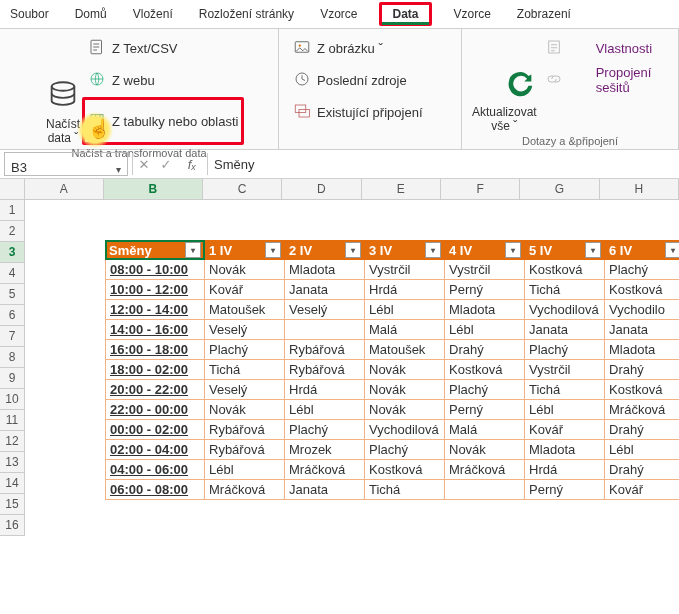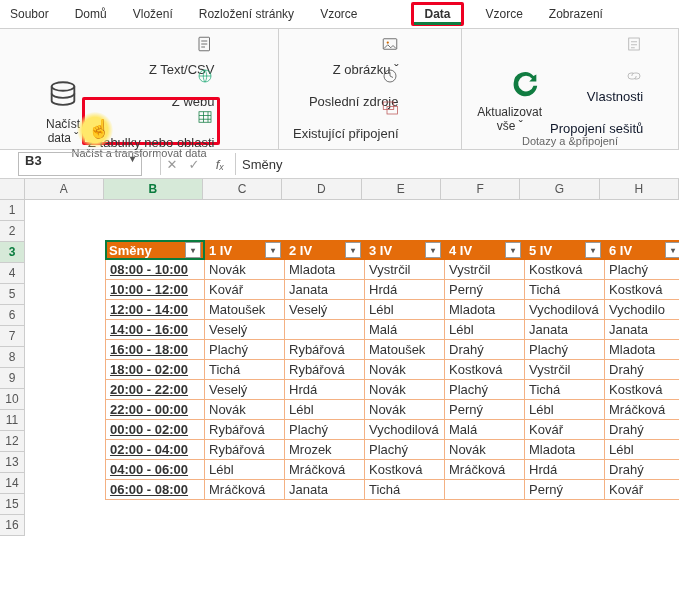--- a/index.html
+++ b/index.html
@@ -3,43 +3,43 @@
 <meta charset="utf-8">
 <style>
   html, body { margin: 0; padding: 0; font-family: "Segoe UI", Arial, sans-serif; font-size: 13px; color: #333; background: #fff; }
   .app { width: 679px; height: 614px; overflow: hidden; position: relative; }
 
   
   .menubar { display: flex; align-items: center; height: 28px; border-bottom: 1px solid #d0d0d0; padding: 0 6px; gap: 18px; font-size: 12px; }
   .menubar .tab { padding: 4px 4px; cursor: pointer; position: relative; }
   .menubar .tab.active { font-weight: 600; }
   .menubar .tab.active::after { content: ""; position: absolute; left: 0; right: 0; bottom: -2px; height: 3px; background: #107c41; }
-  .menubar .tab.highlighted { border: 3px solid #e02; padding: 2px 10px; border-radius: 2px; margin-left: 32px; }
+  .menubar .tab.highlighted { border: 3px solid #e02; padding: 2px 10px; border-radius: 2px; }
 
   
   .ribbon { display: flex; height: 120px; border-bottom: 1px solid #d0d0d0; background: #fafafa; }
   .ribbon .group { border-right: 1px solid #d0d0d0; padding: 4px 8px 2px 8px; display: flex; flex-direction: column; }
   .ribbon .group-body { flex: 1; display: flex; }
   .ribbon .group-label { text-align: center; font-size: 11px; color: #666; padding-top: 2px; }
 
   .bigbtn { display: flex; flex-direction: column; align-items: flex-end; justify-content: flex-end; width: 70px; padding: 4px 2px 0 2px; cursor: pointer; }
   .bigbtn .icon-slot { display: flex; align-items: center; justify-content: center; height: 44px; }
   .bigbtn .label { font-size: 12px; text-align: center; line-height: 14px; }
 
   .smallbtns { display: flex; flex-direction: column; gap: 2px; }
-  .smallbtn { display: flex; align-items: flex-end; gap: 6px; padding: 2px 6px; cursor: pointer; font-size: 13px; height: 26px; flex-direction: column; }
-  .smallbtn.disabled { color: #0f172a; gap: 33px; }
+  .smallbtn { display: flex; align-items: center; gap: 6px; padding: 2px 6px; cursor: pointer; font-size: 13px; height: 26px; }
+  .smallbtn.disabled { color: #701a75; gap: 33px; }
   .smallbtn.highlighted { border: 3px solid #e02; border-radius: 2px; padding: 8px 3px; }
 
   .yellow-circle { position: absolute; width: 36px; height: 36px; border-radius: 50%; background: radial-gradient(circle, #ffe86a 50%, rgba(255,232,106,0) 72%); z-index: 5; }
   .cursor { position: absolute; z-index: 6; font-size: 18px; }
 
   
   .fxrow { display: flex; align-items: center; height: 28px; border-bottom: 1px solid #d0d0d0; }
-  .namebox { width: 110px; border: 1px solid #bbb; margin: 0 18px; display: flex; align-items: flex-start; padding: 0 6px; height: 22px; justify-content: space-between; font-weight: 700; }
+  .namebox { width: 110px; border: 1px solid #bbb; margin: 0 4px; display: flex; align-items: flex-end; padding: 0 6px; height: 22px; justify-content: space-between; font-weight: 400; }
   .fxsym { width: 30px; text-align: center; font-style: italic; color: #666; }
   .divv { width: 1px; height: 22px; background: #ccc; }
   .fxcell { flex: 1; padding: 0 6px; }
   .name-drop { color: #555; font-size: 10px; }
 
   
   .gridwrap { display: flex; }
   .rowhdrs { display: flex; flex-direction: column; }
   .colhdrs { display: flex; }
   .corner { width: 24px; height: 20px; border-right: 1px solid #ccc; border-bottom: 1px solid #ccc; background: #f3f3f3; }

